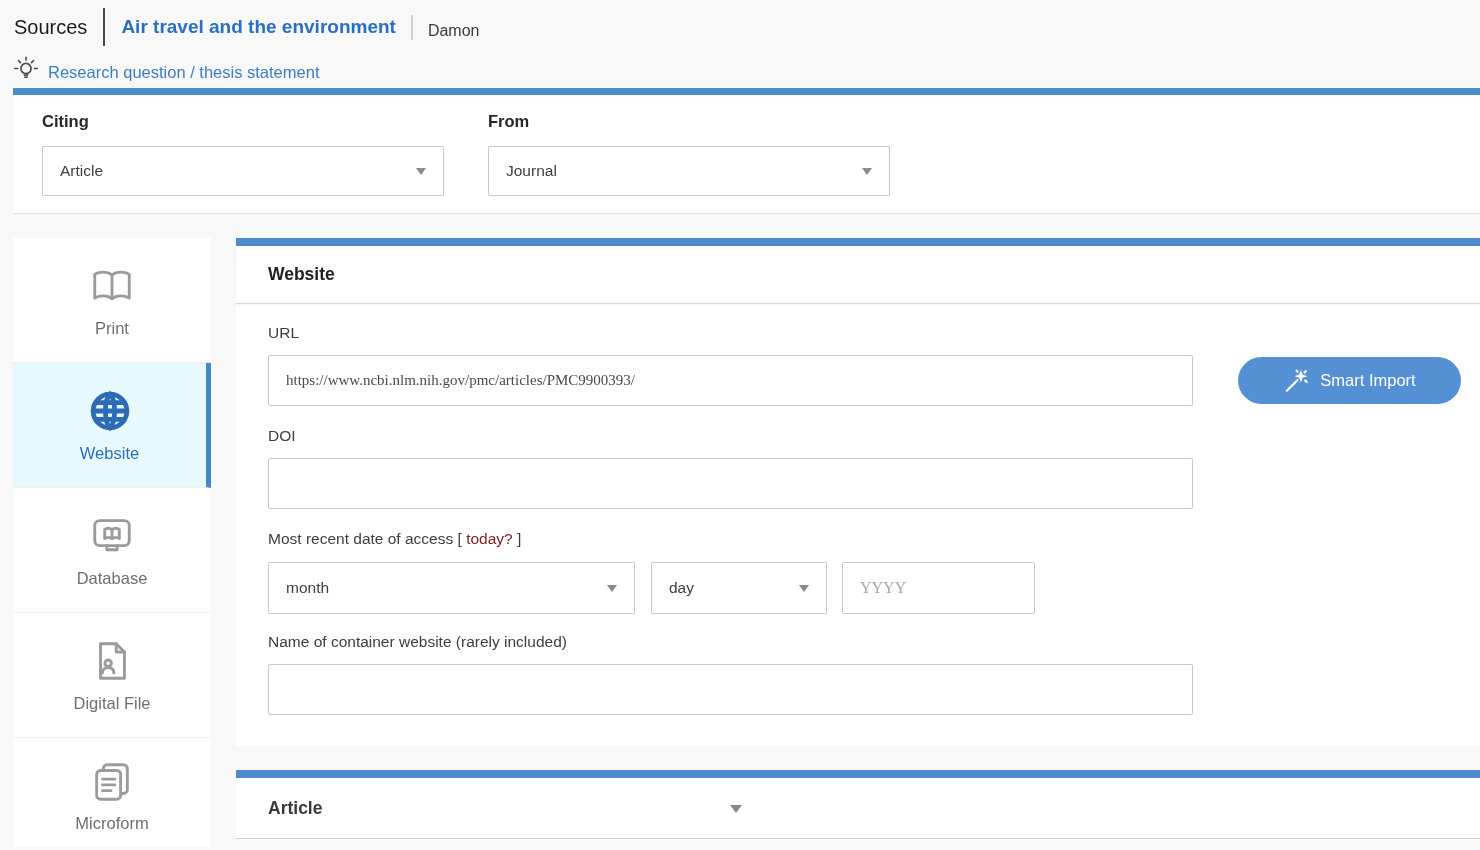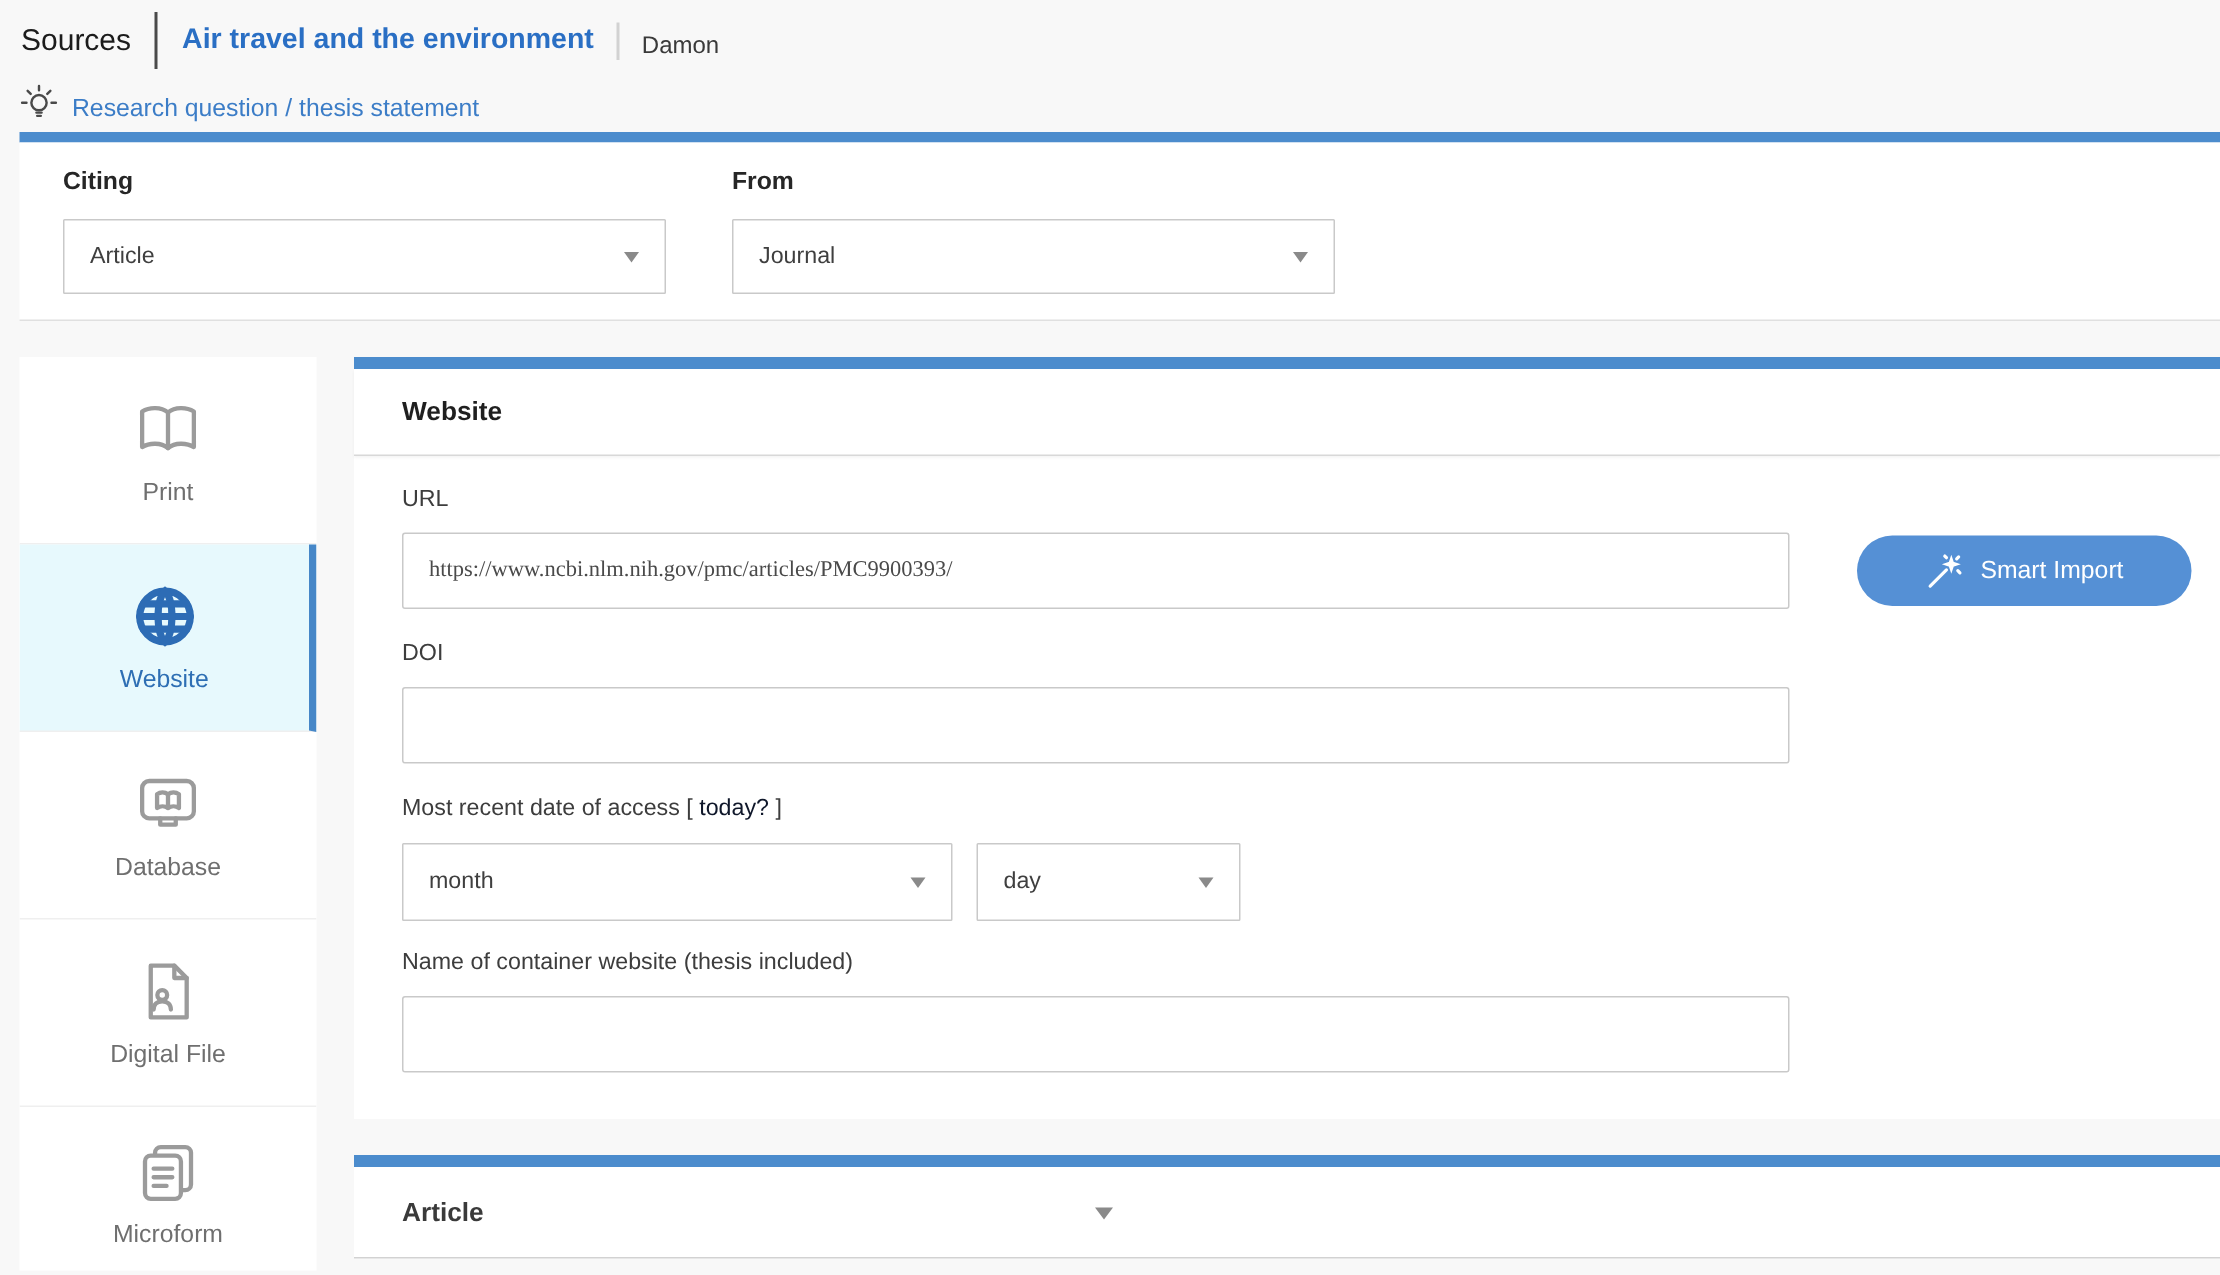--- a/index.html
+++ b/index.html
@@ -63,21 +63,21 @@
                 padding:0 17px; font-size:15px; color:#4a4a4a; background:#fff; outline:none;
                 font-family:Liberation Serif, serif; margin-top:13px; }
   .text-input::placeholder { color:#a9a9a9; font-size:16px; }
   .url-row { display:flex; align-items:center; margin-top:13px; }
   .url-row .text-input { margin-top:0; }
   .smart-btn { margin-left:auto; width:223px; height:47px; border:none; border-radius:24px;
                background:#5590d5; color:#fff; font-size:16.5px; display:flex; align-items:center;
                justify-content:center; gap:11px; cursor:pointer;
                font-family:"Liberation Sans", sans-serif; }
   .smart-btn .wand { width:26px; height:26px; }
-  .today-link { color:#0f172a; cursor:pointer; }
+  .today-link { color:#7f1d1d; cursor:pointer; }
   .date-row { display:flex; margin-top:14px; }
   .sel-month { width:367px; height:52px; }
   .sel-day { width:176px; height:52px; margin-left:16px; }
   .year-input { width:193px; height:52px; margin-left:15px; margin-top:0; }
 
   .article-card { margin-top:24px; }
   .article-header { height:61px; display:flex; align-items:center; padding-left:32px;
                     border-bottom:1px solid #d2d2d2; font-size:17.5px; font-weight:700;
                     color:#3a3a3a; position:relative; }
   .collapse-tri { position:absolute; left:494px; top:50%; margin-top:-3px; width:0; height:0;
@@ -219,23 +219,24 @@
         <div class="field-label"><span>Most recent date of access [ </span><span class="today-link">today?</span><span> ]</span></div>
         <div class="date-row">
           <div class="selectbox sel-month">
             <span>month</span>
             <span class="tri"></span>
           </div>
           <div class="selectbox sel-day">
             <span>day</span>
             <span class="tri"></span>
           </div>
+          <input class="text-input year-input" type="text" placeholder="YYYY" style="">
         </div>
 
-        <div class="field-label" style="margin-top:19px">Name of container website (thesis included)</div>
+        <div class="field-label" style="margin-top:19px">Name of container website (rarely included)</div>
         <input class="text-input" type="text" value="" style="">
 
       </div>
     </div>
 
     <div class="card article-card">
       <div class="card-topbar"></div>
       <div class="article-header">
         <span>Article</span>
         <span class="collapse-tri"></span>

